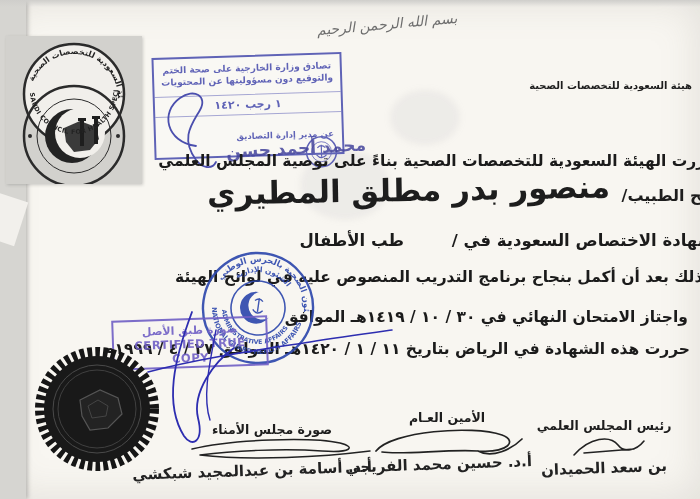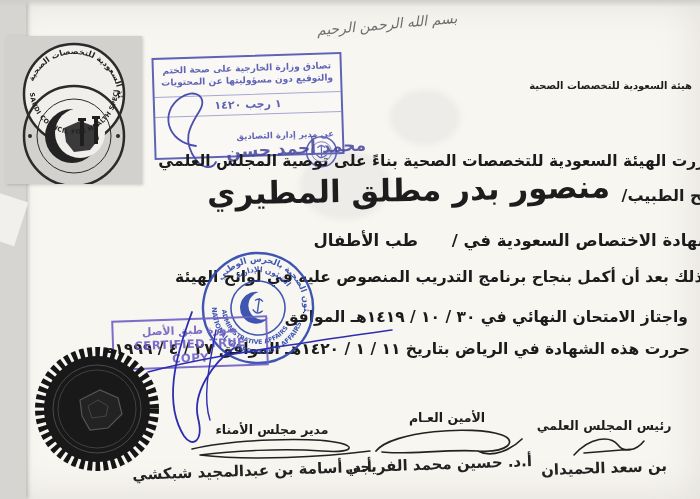--- a/index.html
+++ b/index.html
@@ -31,21 +31,21 @@
   #mofa-date{margin-top:8px;text-align:center;font-size:11px;font-weight:bold;border-top:1px solid rgba(83,87,178,.55);border-bottom:1px solid rgba(83,87,178,.55);padding:3px 0;}
   #mofa-title{position:absolute;right:8px;bottom:14px;font-size:8.5px;font-weight:bold;}
   #mofa-name{left:226px;top:138px;font-size:17px;color:#44449c;transform:rotate(-3deg);font-weight:bold;direction:rtl;opacity:.85;}
   
   .bl{direction:rtl;text-align:right;white-space:nowrap;font-weight:600;color:#1b1b1b;}
   #l1{top:152px;right:-16px;font-size:15.5px;}
   #l2{top:172px;right:-18px;display:flex;flex-direction:row;direction:rtl;align-items:baseline;gap:12px;}
   #l2 .pre{font-size:16px;font-weight:600;white-space:nowrap;}
   #l2 .big{font-size:31px;font-weight:bold;white-space:nowrap;transform:rotate(-1deg);}
   #l3{top:231px;right:-14px;font-size:16.5px;}
-  #l3 .spec{margin-right:28px;font-weight:bold;}
+  #l3 .spec{margin-right:42px;font-weight:bold;}
   #l4{top:268px;right:-12px;font-size:15.5px;}
   #l5{top:308px;right:12px;font-size:15.5px;}
   #l6{top:340px;right:10px;font-size:15.5px;}
   
   #ctc{left:112px;top:318px;width:152px;height:46px;border:2px solid #6f5fc5;
     transform:rotate(-2deg);color:#6f5fc5;text-align:center;opacity:.9;}
   #ctc .a{font-size:11px;font-weight:bold;direction:rtl;margin-top:4px;}
   #ctc .e{font-size:11.5px;font-weight:bold;letter-spacing:.5px;}
   
   .sigblk{text-align:center;direction:rtl;}
@@ -184,20 +184,20 @@
 
   <div id="sig-m" class="abs sigblk">
     <div class="t">الأمين العـام</div>
     <svg width="170" height="30" viewBox="0 0 170 30" style="margin:0 auto;">
       <path d="M14,26 C30,6 110,0 140,10 C156,16 146,28 116,26 C86,24 40,30 20,27 M116,26 C130,34 150,24 160,14" fill="none" stroke="#222" stroke-width="1.7" stroke-linecap="round"></path>
     </svg>
     <div class="n">أ.د. حسين محمد الفريجي</div>
   </div>
 
   <div id="sig-l" class="abs sigblk">
-    <div class="t">مدير مجلس الأمناء</div>
+    <div class="t">صورة مجلس الأمناء</div>
     <svg width="200" height="24" viewBox="0 0 200 24" style="margin:0 auto;">
       <path d="M20,12 C60,2 140,0 168,6 C184,10 180,16 150,14 C110,11 60,14 28,18 M28,18 C80,24 150,20 198,14" fill="none" stroke="#222" stroke-width="1.5" stroke-linecap="round"></path>
     </svg>
     <div class="n">أ.د. أسامة بن عبدالمجيد شبكشي</div>
   </div>
 
 </div>
 
 </body></html>

